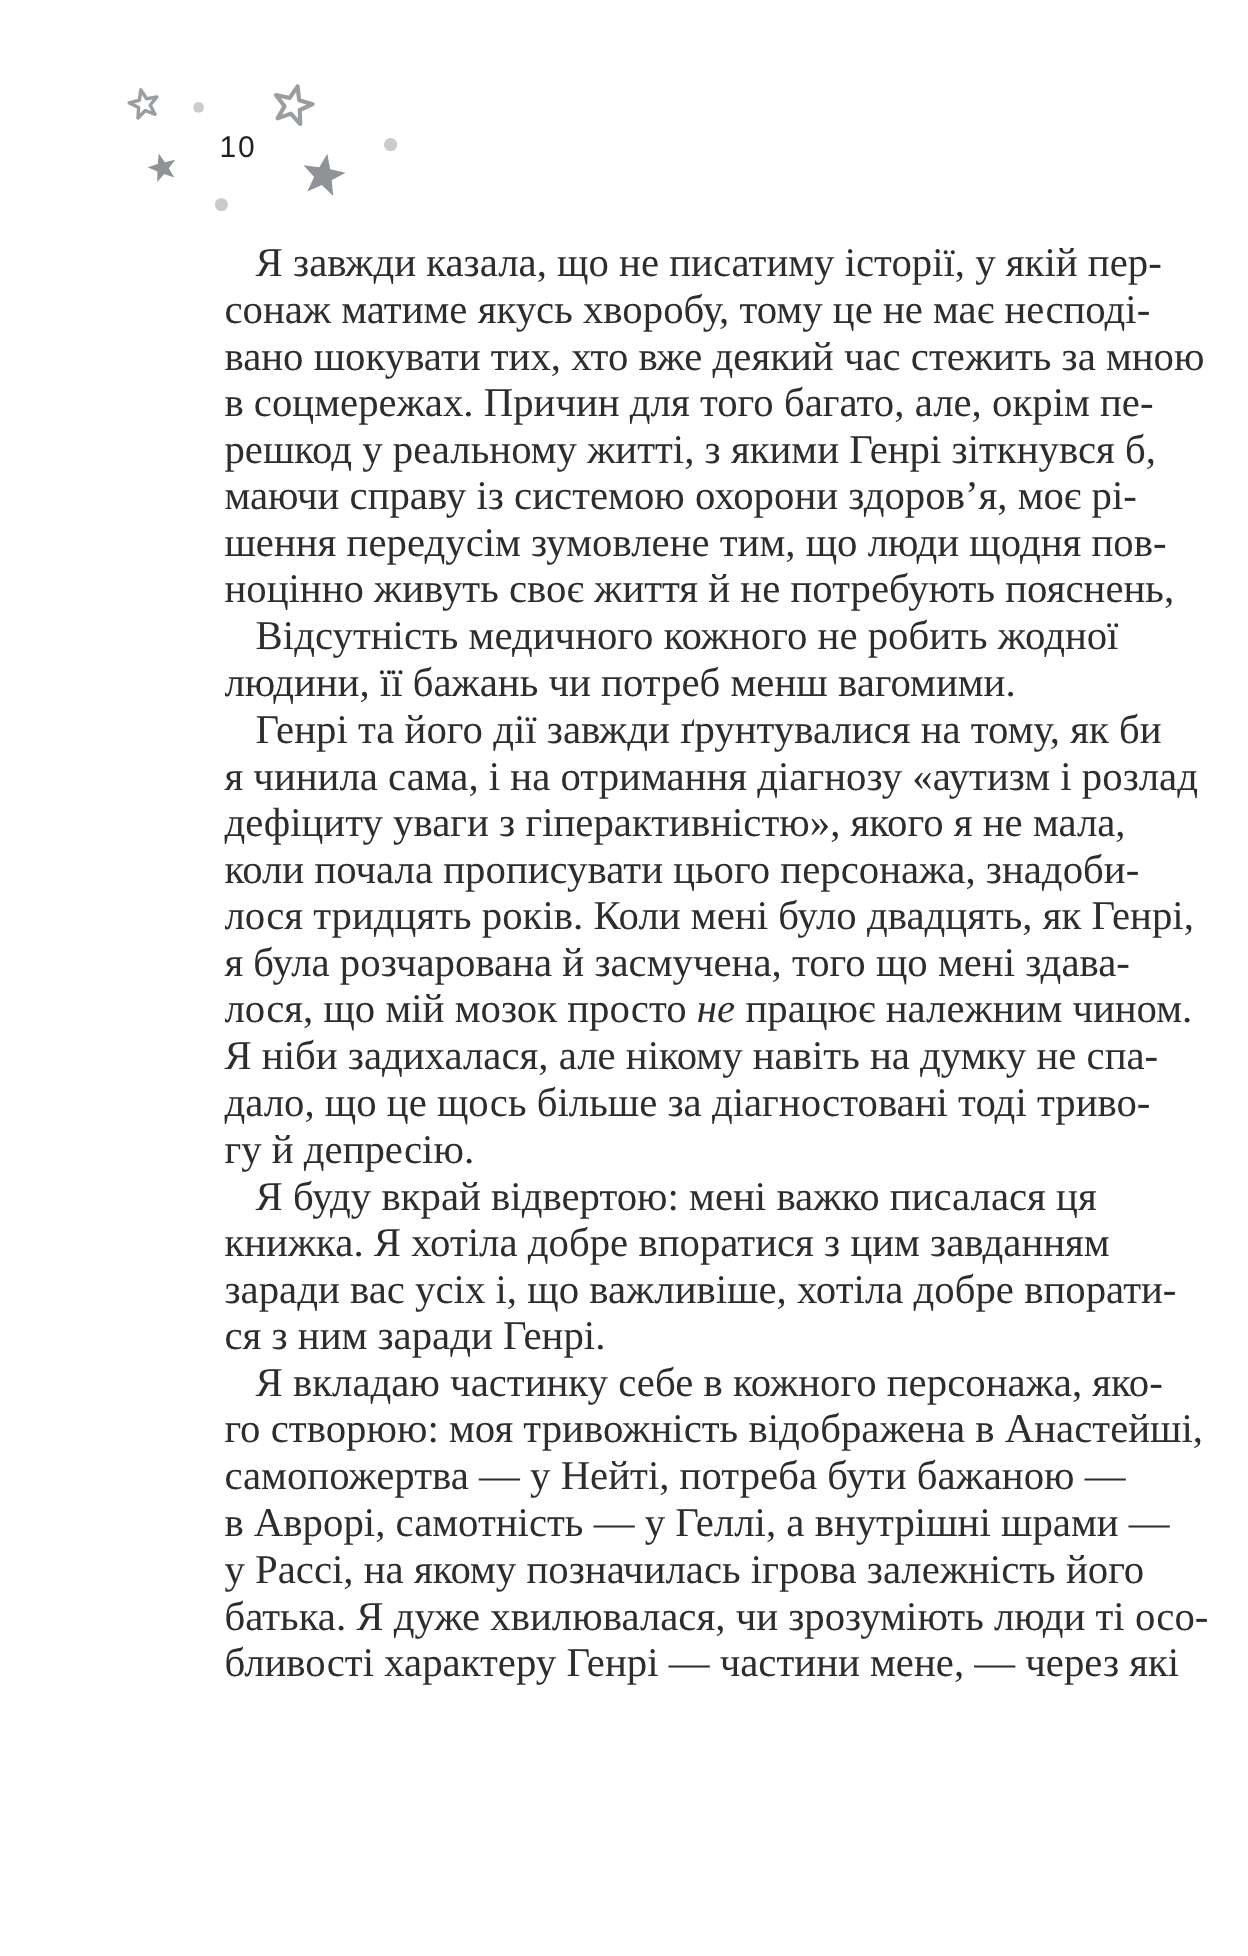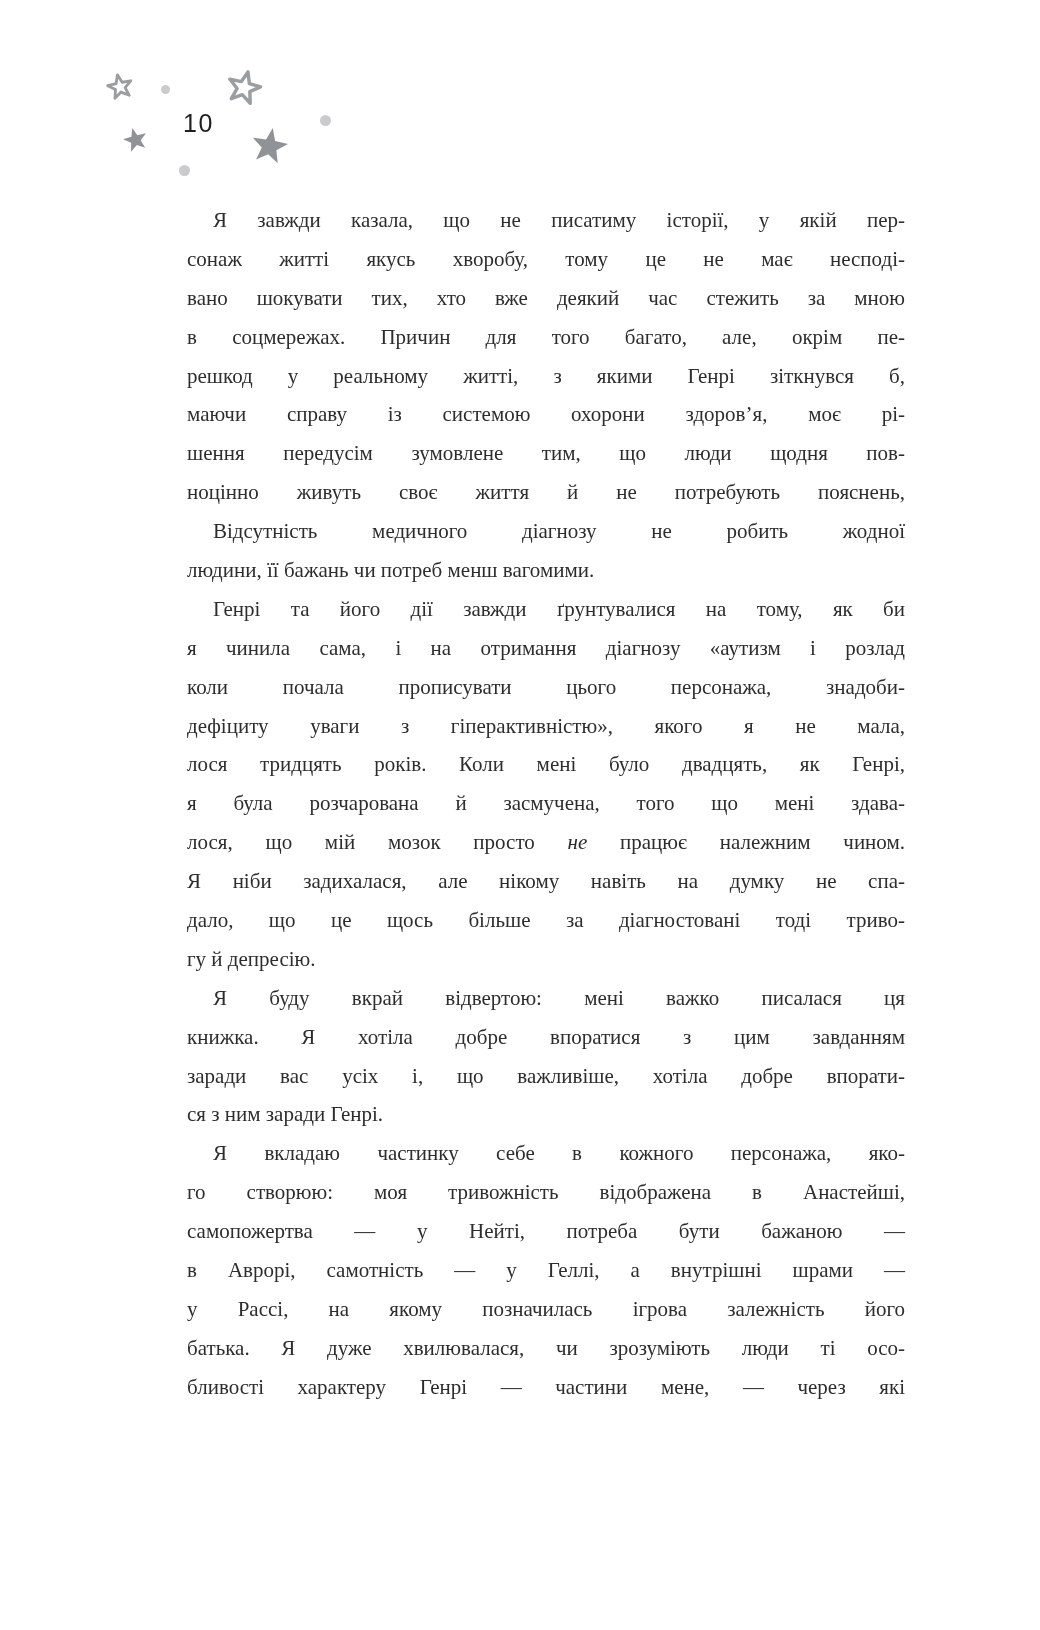--- a/index.html
+++ b/index.html
@@ -26,21 +26,21 @@
     color: #1f1f1f;
   }
   svg.star { overflow: visible; }
 
   
   .text-block {
     position: absolute;
     left: 187px;
     top: 201px;
     width: 718px;
-    font-size: 21px;
+    font-size: 34px;
     line-height: 38.9px;
     color: #2d2d2d;
   }
   .paragraph { margin: 0; }
   .line {
     text-align: justify;
     text-align-last: justify;
     height: 38.9px;
     white-space: nowrap;
   }
@@ -79,37 +79,37 @@
     <circle cx="5" cy="5" r="5" fill="#c9cbcd"></circle>
   </svg>
 
   <svg class="decor" style="left:179px; top:165px;" width="11" height="11" viewBox="0 0 10 10">
     <circle cx="5" cy="5" r="5" fill="#c9cbcd"></circle>
   </svg>
 
   <div class="text-block">
       <div class="paragraph">
         <div class="line indent">Я завжди казала, що не писатиму історії, у якій пер-</div>
-        <div class="line">сонаж житті якусь хворобу, тому це не має несподі-</div>
+        <div class="line">сонаж матиме якусь хворобу, тому це не має несподі-</div>
         <div class="line">вано шокувати тих, хто вже деякий час стежить за мною</div>
         <div class="line">в соцмережах. Причин для того багато, але, окрім пе-</div>
         <div class="line">решкод у реальному житті, з якими Генрі зіткнувся б,</div>
         <div class="line">маючи справу із системою охорони здоров’я, моє рі-</div>
         <div class="line">шення передусім зумовлене тим, що люди щодня пов-</div>
         <div class="line">ноцінно живуть своє життя й не потребують пояснень,</div>
       </div>
       <div class="paragraph">
-        <div class="line indent">Відсутність медичного діагнозу не робить жодної</div>
+        <div class="line indent">Відсутність медичного кожного не робить жодної</div>
         <div class="line para-last">людини, її бажань чи потреб менш вагомими.</div>
       </div>
       <div class="paragraph">
         <div class="line indent">Генрі та його дії завжди ґрунтувалися на тому, як би</div>
         <div class="line">я чинила сама, і на отримання діагнозу «аутизм і розлад</div>
+        <div class="line">дефіциту уваги з гіперактивністю», якого я не мала,</div>
         <div class="line">коли почала прописувати цього персонажа, знадоби-</div>
-        <div class="line">дефіциту уваги з гіперактивністю», якого я не мала,</div>
         <div class="line">лося тридцять років. Коли мені було двадцять, як Генрі,</div>
         <div class="line">я була розчарована й засмучена, того що мені здава-</div>
         <div class="line"><span>лося, що мій мозок просто </span><span class="italic">не</span><span> працює належним чином.</span></div>
         <div class="line">Я ніби задихалася, але нікому навіть на думку не спа-</div>
         <div class="line">дало, що це щось більше за діагностовані тоді триво-</div>
         <div class="line para-last">гу й депресію.</div>
       </div>
       <div class="paragraph">
         <div class="line indent">Я буду вкрай відвертою: мені важко писалася ця</div>
         <div class="line">книжка. Я хотіла добре впоратися з цим завданням</div>

